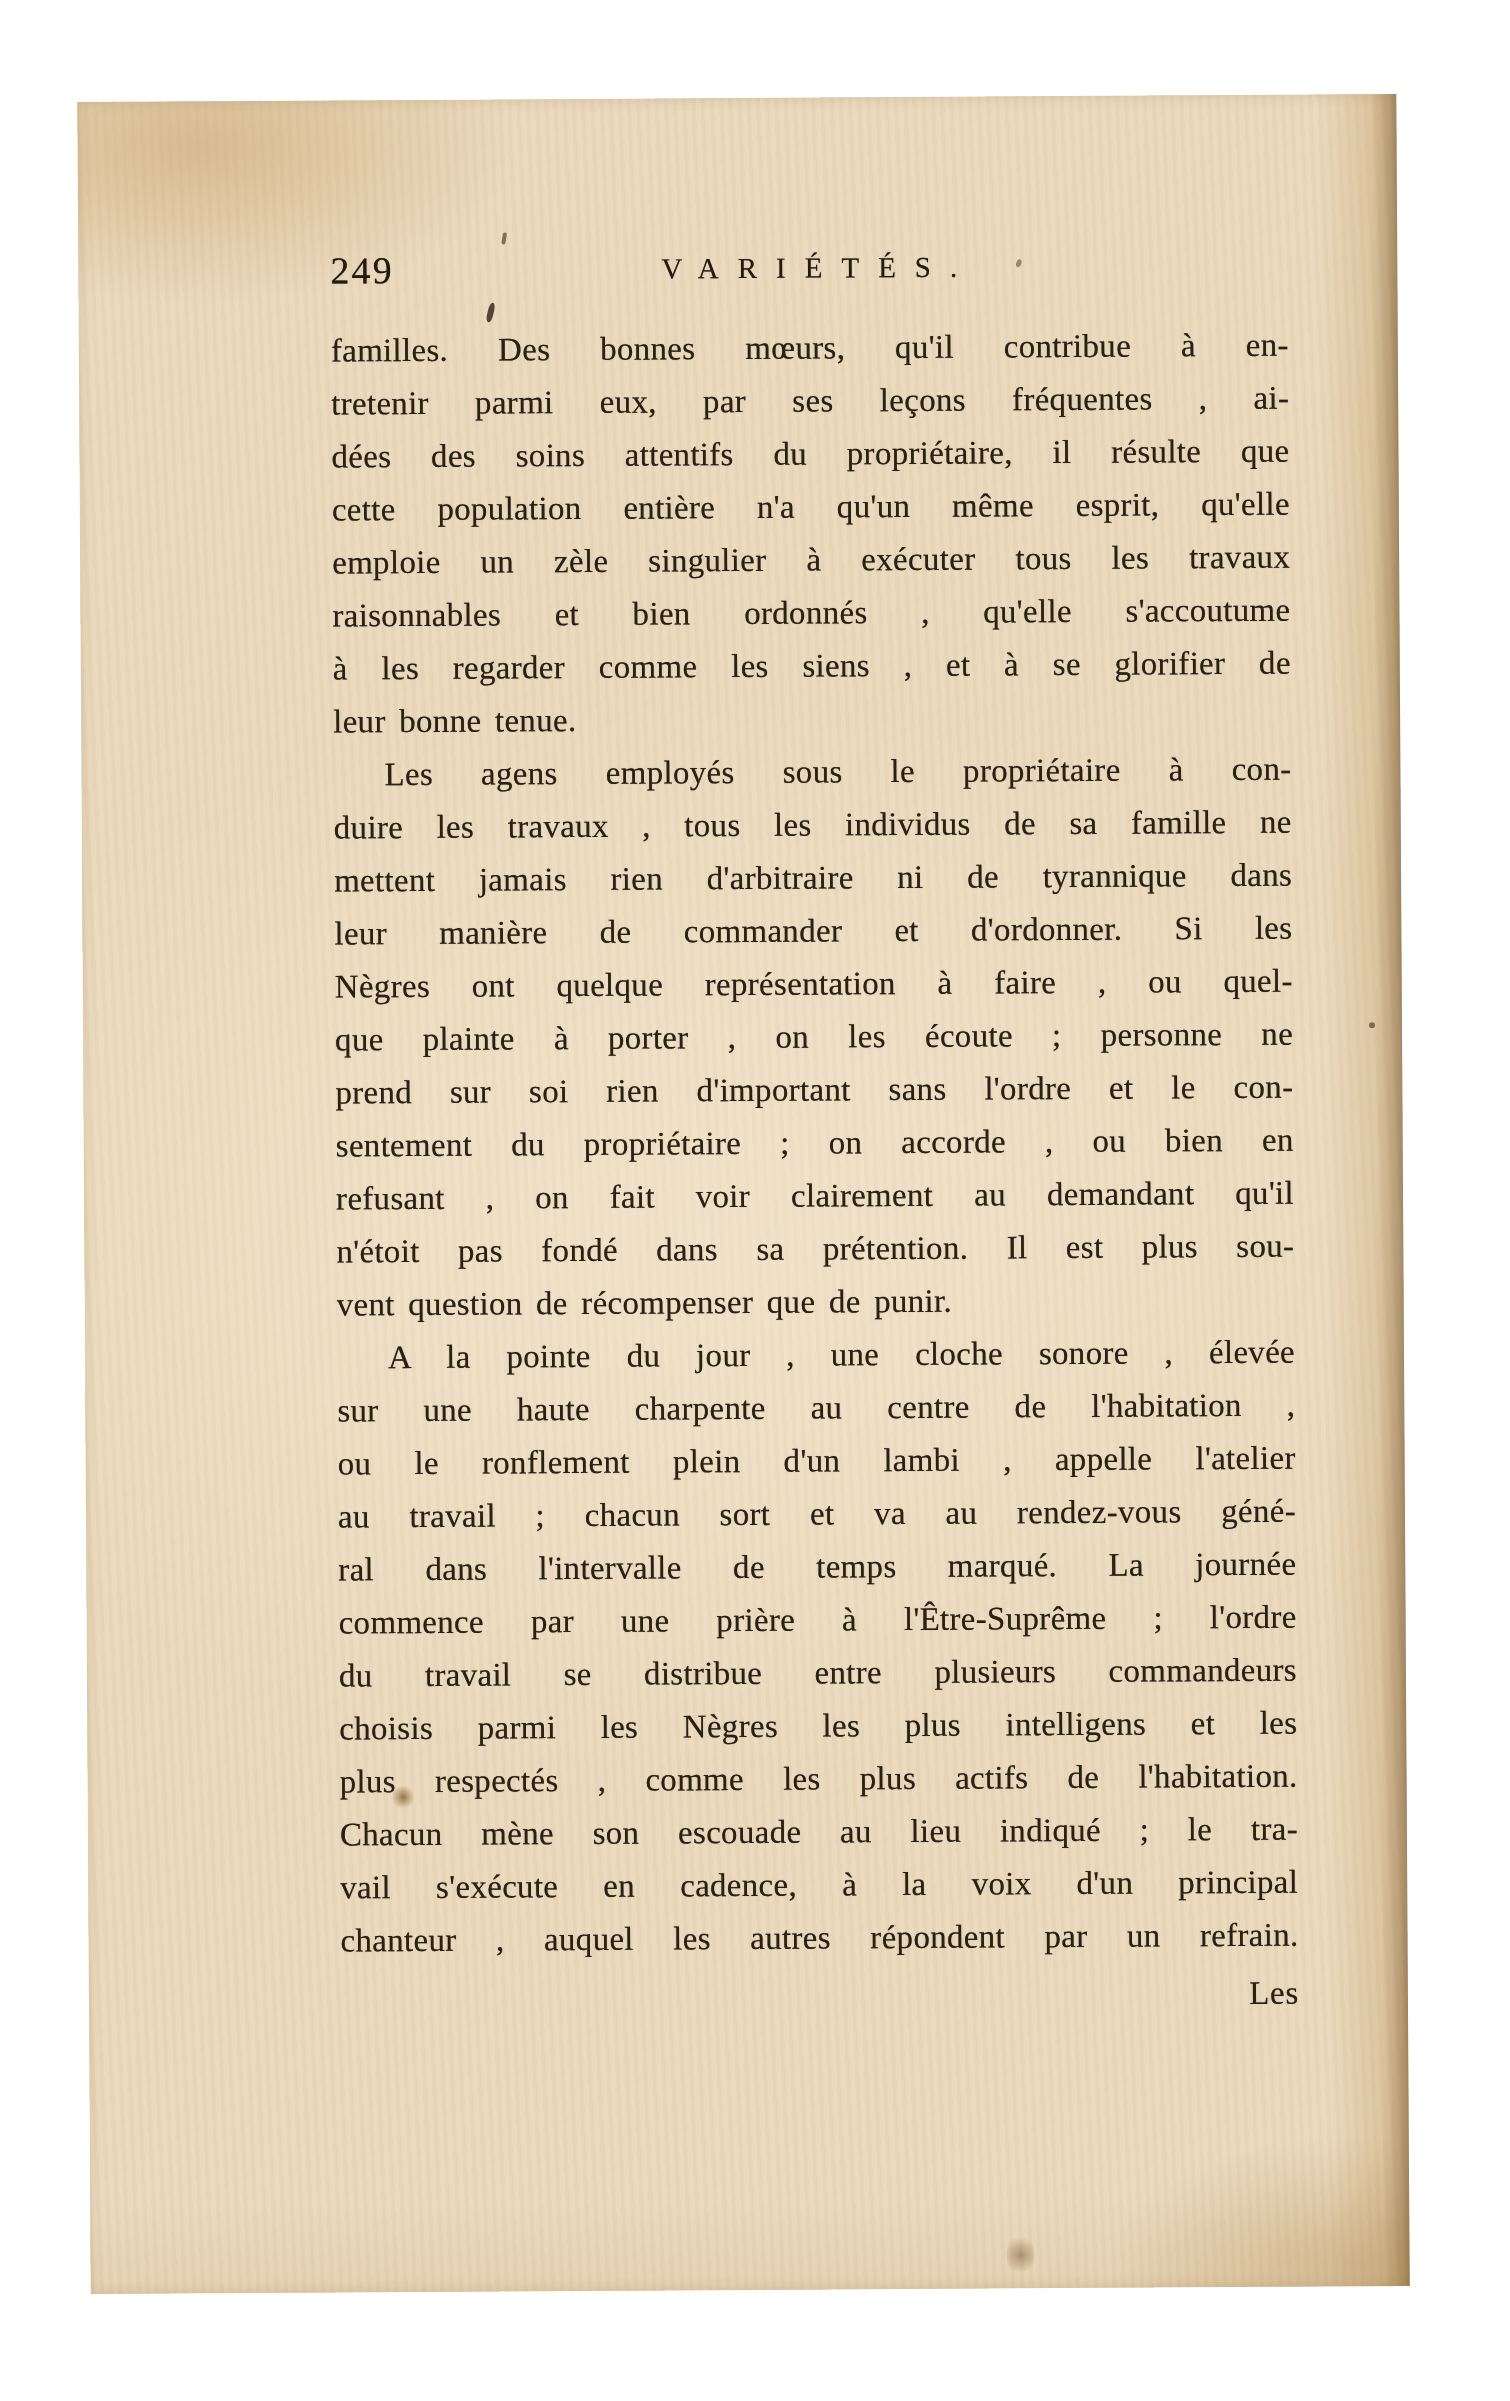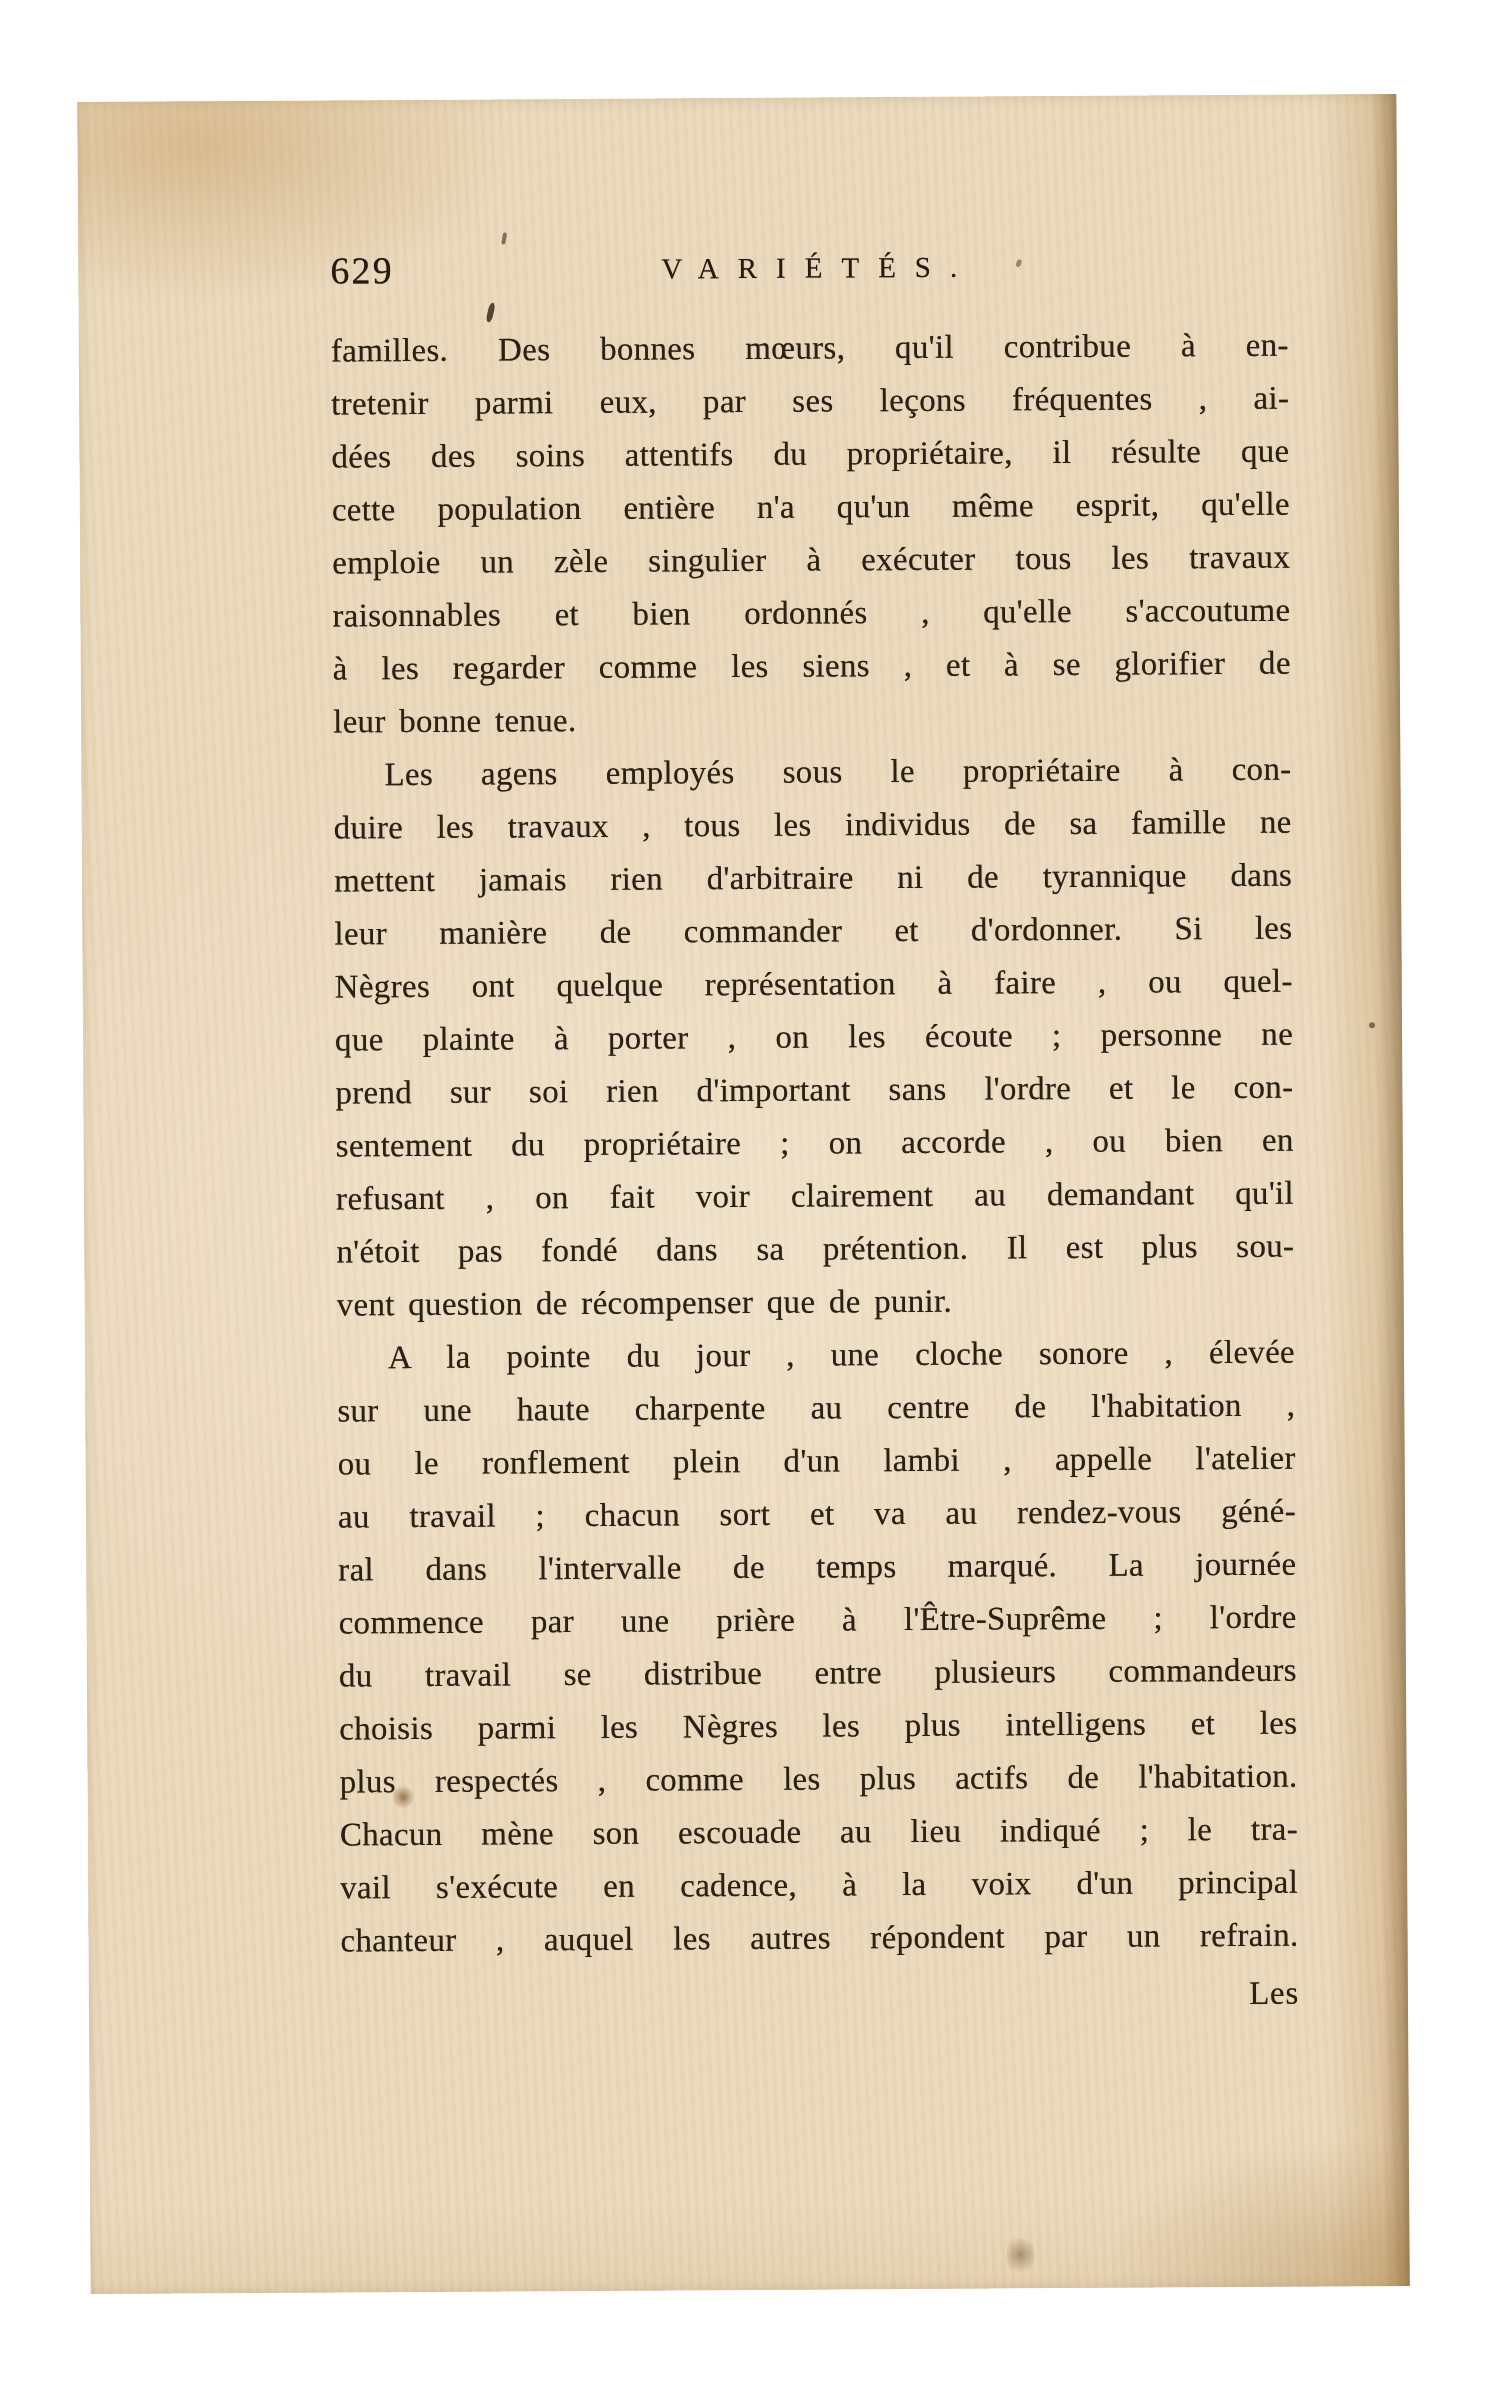--- a/index.html
+++ b/index.html
@@ -123,21 +123,21 @@
     background: #55422c; border-radius: 50%; opacity: 0.7;
   }
 </style>
 </head>
 <body>
 
 <div class="stage">
   <div class="paper">
 
     <div class="header">
-      <span class="pagenum">629</span>
+      <span class="pagenum">249</span>
       <span class="running-title">VARIÉTÉS.</span>
     </div>
 
     <div class="textblock" id="textblock">
         <div class="line">familles. Des bonnes mœurs, qu'il contribue à en-</div>
         <div class="line">tretenir parmi eux, par ses leçons fréquentes , ai-</div>
         <div class="line">dées des soins attentifs du propriétaire, il résulte que</div>
         <div class="line">cette population entière n'a qu'un même esprit, qu'elle</div>
         <div class="line">emploie un zèle singulier à exécuter tous les travaux</div>
         <div class="line">raisonnables et bien ordonnés , qu'elle s'accoutume</div>

